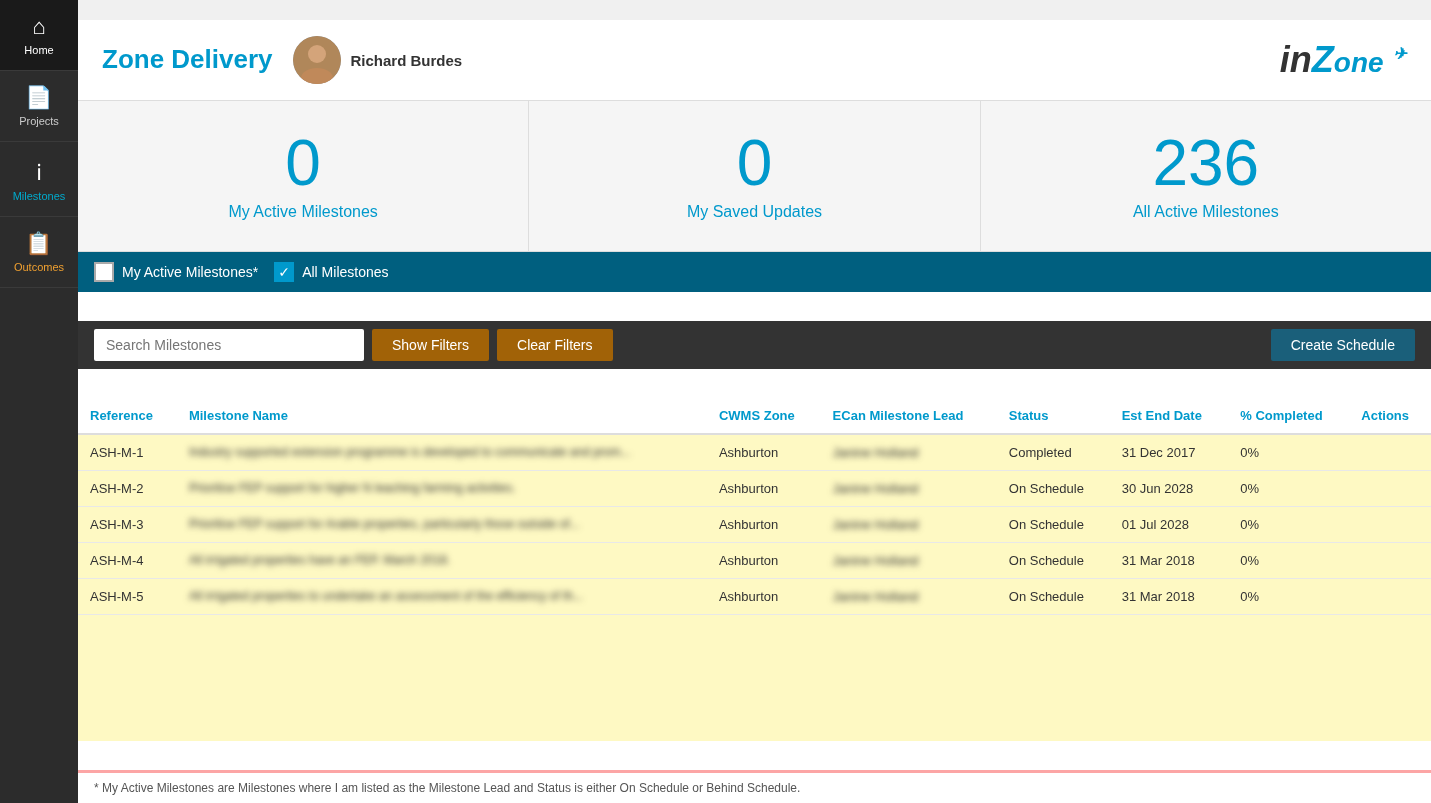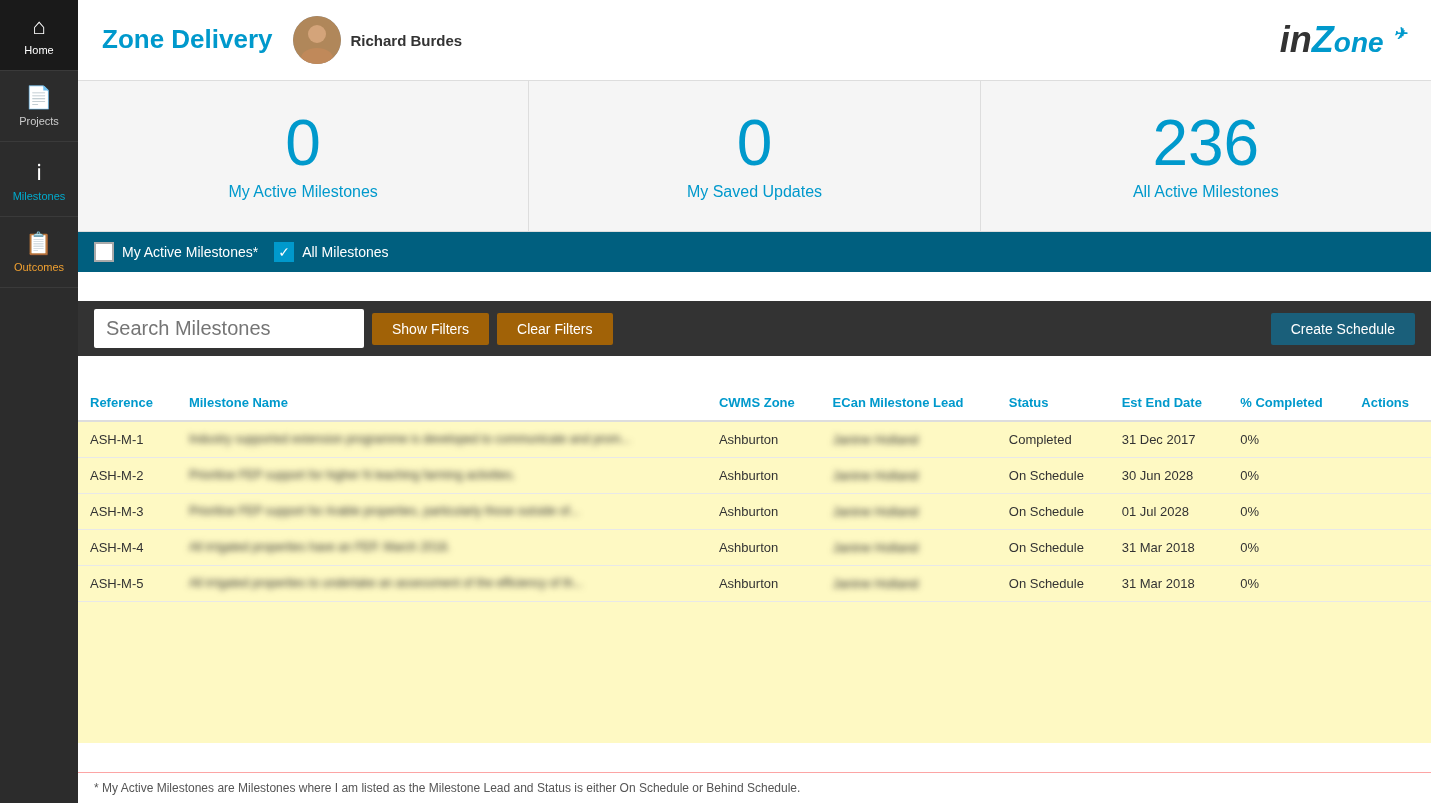--- a/index.html
+++ b/index.html
@@ -33,20 +33,21 @@
     .sidebar-item.active .label { color: #fff; }
     .sidebar-item.milestones .label { color: #00aacc; }
     .sidebar-item.outcomes .label { color: #f0a030; }
 
     
     .main {
       flex: 1;
       display: flex;
       flex-direction: column;
       overflow: hidden;
+      margin-top: 20px;
     }
 
     
     .header {
       background: #fff;
       padding: 16px 24px;
       display: flex;
       align-items: center;
       justify-content: space-between;
       border-bottom: 1px solid #ddd;
@@ -128,21 +129,21 @@
 
     .search-filter-row {
       background: #333;
       padding: 8px 16px;
       display: flex;
       align-items: center;
       gap: 8px;
     }
     .search-input {
       padding: 8px 12px;
-      font-size: 20px;
+      font-size: 14px;
       border: none;
       border-radius: 2px;
       width: 270px;
       background: #fff;
       color: #999;
     }
     .btn-filter {
       padding: 8px 20px;
       font-size: 14px;
       border: none;
@@ -194,21 +195,21 @@
     }
     .td-ref { color: #333; font-weight: normal; white-space: nowrap; }
     .td-blurred { filter: blur(3px); color: #888; font-size: 12px; user-select: none; }
     .td-lead { filter: blur(3px); color: #666; user-select: none; }
     .td-date { white-space: nowrap; color: #333; }
     .td-pct { color: #333; }
 
     
     .footnote {
       background: #fff;
-      border-top: 1px solid #fca5a5;
+      border-top: 3px solid #fca5a5;
       padding: 8px 16px;
       font-size: 12px;
       color: #555;
     }
   </style>
 </head>
 <body>
 
 <nav class="sidebar">
   <div class="sidebar-item home active">

